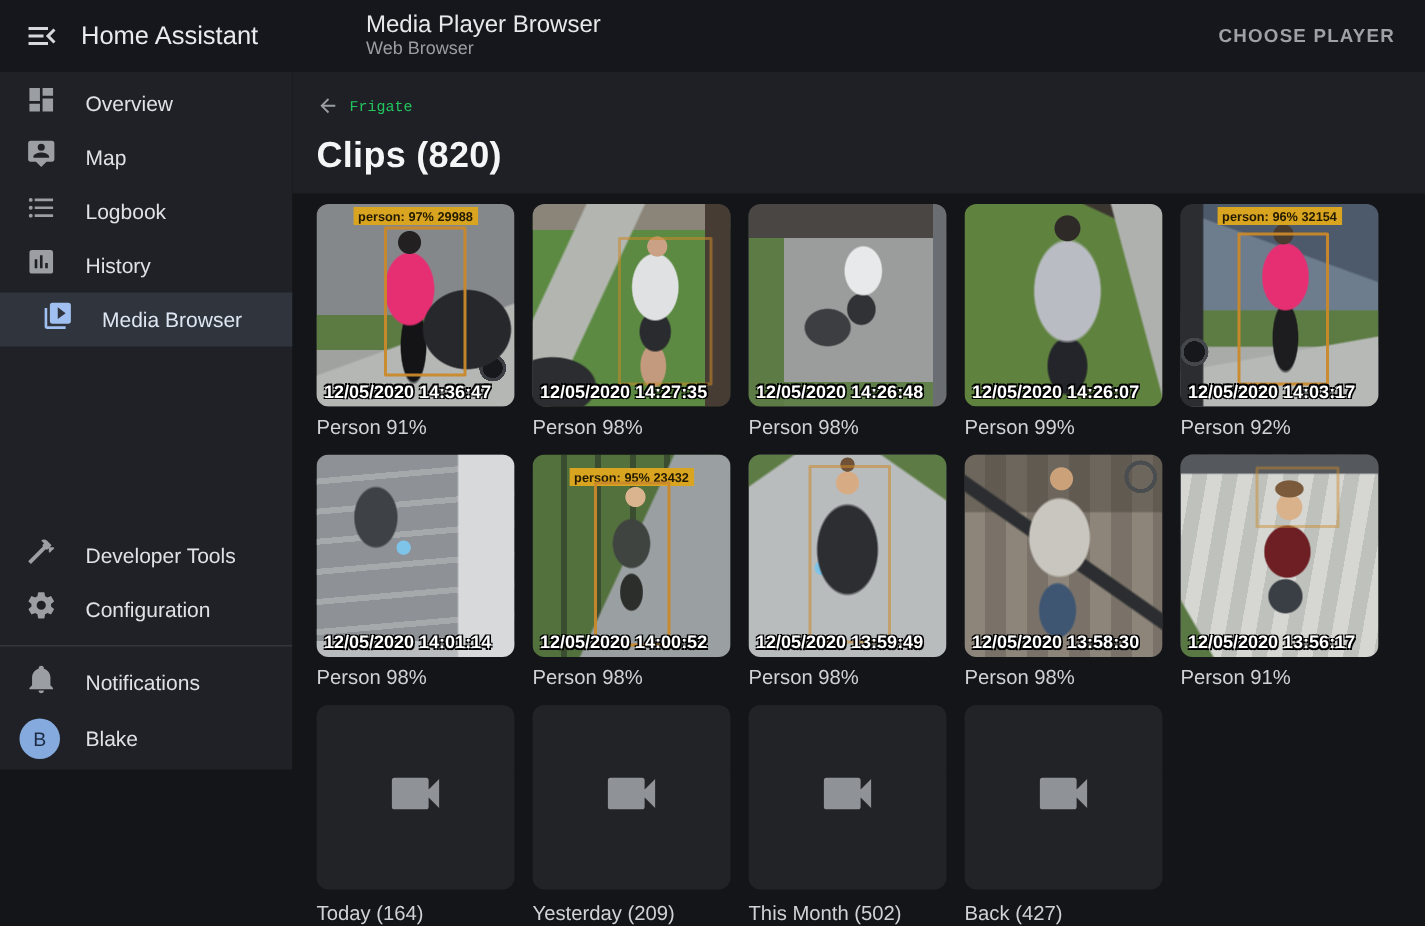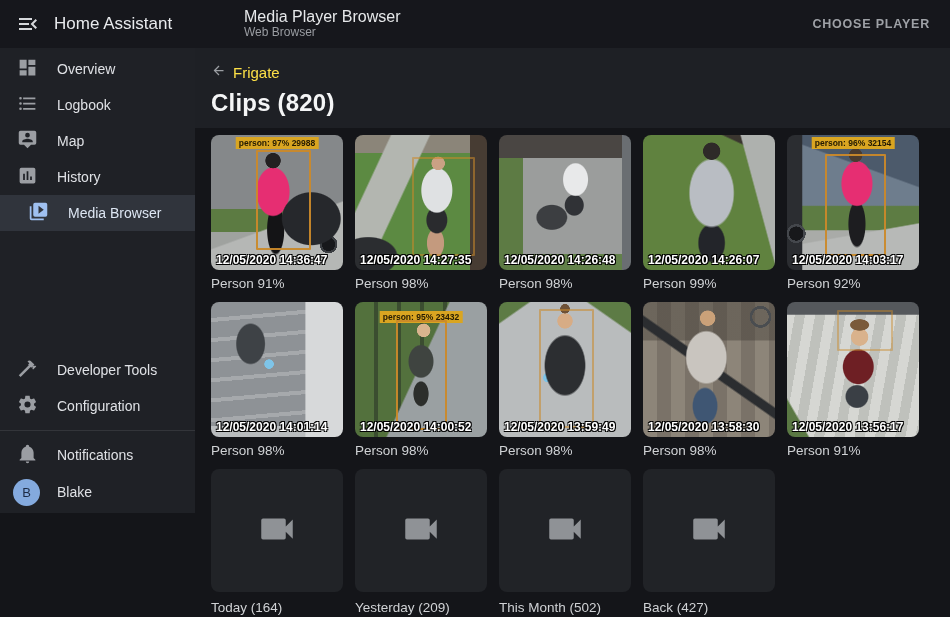--- a/index.html
+++ b/index.html
@@ -35,21 +35,21 @@
   .side-divider { height:1px; background:#33353a; margin:6px 0; }
   .avatar { width:27px; height:27px; border-radius:50%; background:#84aade; color:#1d2b45;
     font-size:13px; font-weight:500; display:flex; align-items:center; justify-content:center; flex-shrink:0; margin-left:-2px; }
   .side-item.user { gap:17px; padding-left:15px; height:38px; margin-bottom:2px; }
 
   
   .main { flex:1; background:#141519; min-width:0; }
   .main-header { background:#1e2025; padding:15px 16px 11px 16px; }
   .breadcrumb { display:inline-flex; align-items:center; gap:7px; cursor:pointer; background:none; border:none; padding:0; }
   .breadcrumb svg { width:15px; height:15px; fill:#9b9ea3; }
-  .breadcrumb .lbl { color:#fde047; font-size:15px; font-family:Liberation Sans, sans-serif; }
+  .breadcrumb .lbl { color:#22c55e; font-size:10px; font-family:Liberation Mono, monospace; }
   .clips-title { color:#f4f5f6; font-size:24px; font-weight:700; margin-top:7px; letter-spacing:.2px; }
 
   .grid { padding:7px 16px 0 16px; display:grid; grid-template-columns:repeat(5,132px); column-gap:12px; row-gap:10px; }
   .clip-card { cursor:pointer; }
   .thumb { position:relative; width:132px; height:135px; border-radius:8px; overflow:hidden; background:#333; }
   .timestamp { position:absolute; left:5px; bottom:3px; color:#fff; font-size:12px; font-weight:700; white-space:nowrap;
     text-shadow:-1px -1px 0 #000,1px -1px 0 #000,-1px 1px 0 #000,1px 1px 0 #000; }
   .det-label { position:absolute; top:2px; left:50%; transform:translateX(-50%); background:#d9a521; color:#231a02;
     font-size:8.5px; font-weight:700; padding:1px 3px; white-space:nowrap; }
   .det-label.low { top:9px; }
@@ -165,29 +165,29 @@
 
     <nav class="sidebar">
       <div class="side-item">
         <span><svg viewBox="0 0 24 24" width="21" height="21" fill="#9b9ea3">
               <path d="M13,3V9H21V3M13,21H21V11H13M3,21H11V15H3M3,13H11V3H3V13Z"></path>
             </svg></span>
         <span class="lbl">Overview</span>
       </div>
       <div class="side-item">
         <span><svg viewBox="0 0 24 24" width="21" height="21" fill="#9b9ea3">
-              <path d="M7,5H21V7H7V5M7,13V11H21V13H7M4,4.5A1.5,1.5 0 0,1 5.5,6A1.5,1.5 0 0,1 4,7.5A1.5,1.5 0 0,1 2.5,6A1.5,1.5 0 0,1 4,4.5M4,10.5A1.5,1.5 0 0,1 5.5,12A1.5,1.5 0 0,1 4,13.5A1.5,1.5 0 0,1 2.5,12A1.5,1.5 0 0,1 4,10.5M7,19V17H21V19H7M4,16.5A1.5,1.5 0 0,1 5.5,18A1.5,1.5 0 0,1 4,19.5A1.5,1.5 0 0,1 2.5,18A1.5,1.5 0 0,1 4,16.5Z"></path>
-            </svg></span>
-        <span class="lbl">Logbook</span>
+              <path d="M20,2H4A2,2 0 0,0 2,4V16A2,2 0 0,0 4,18H8L12,22L16,18H20A2,2 0 0,0 22,16V4A2,2 0 0,0 20,2M12,4.3A2.7,2.7 0 0,1 14.7,7A2.7,2.7 0 0,1 12,9.7A2.7,2.7 0 0,1 9.3,7A2.7,2.7 0 0,1 12,4.3M18,15H6V14.1C6,12.1 10,11 12,11C14,11 18,12.1 18,14.1V15Z"></path>
+            </svg></span>
+        <span class="lbl">Map</span>
       </div>
       <div class="side-item">
         <span><svg viewBox="0 0 24 24" width="21" height="21" fill="#9b9ea3">
-              <path d="M20,2H4A2,2 0 0,0 2,4V16A2,2 0 0,0 4,18H8L12,22L16,18H20A2,2 0 0,0 22,16V4A2,2 0 0,0 20,2M12,4.3A2.7,2.7 0 0,1 14.7,7A2.7,2.7 0 0,1 12,9.7A2.7,2.7 0 0,1 9.3,7A2.7,2.7 0 0,1 12,4.3M18,15H6V14.1C6,12.1 10,11 12,11C14,11 18,12.1 18,14.1V15Z"></path>
-            </svg></span>
-        <span class="lbl">Map</span>
+              <path d="M7,5H21V7H7V5M7,13V11H21V13H7M4,4.5A1.5,1.5 0 0,1 5.5,6A1.5,1.5 0 0,1 4,7.5A1.5,1.5 0 0,1 2.5,6A1.5,1.5 0 0,1 4,4.5M4,10.5A1.5,1.5 0 0,1 5.5,12A1.5,1.5 0 0,1 4,13.5A1.5,1.5 0 0,1 2.5,12A1.5,1.5 0 0,1 4,10.5M7,19V17H21V19H7M4,16.5A1.5,1.5 0 0,1 5.5,18A1.5,1.5 0 0,1 4,19.5A1.5,1.5 0 0,1 2.5,18A1.5,1.5 0 0,1 4,16.5Z"></path>
+            </svg></span>
+        <span class="lbl">Logbook</span>
       </div>
       <div class="side-item">
         <span><svg viewBox="0 0 24 24" width="21" height="21" fill="#9b9ea3">
               <path d="M19,3H5A2,2 0 0,0 3,5V19A2,2 0 0,0 5,21H19A2,2 0 0,0 21,19V5A2,2 0 0,0 19,3M9,17H7V10H9V17M13,17H11V7H13V17M17,17H15V13H17V17Z"></path>
             </svg></span>
         <span class="lbl">History</span>
       </div>
       <div class="side-item selected">
         <span><svg viewBox="0 0 24 24" width="21" height="21">
               <path d="M4,6H2V20A2,2 0 0,0 4,22H18V20H4V6M20,2H8A2,2 0 0,0 6,4V16A2,2 0 0,0 8,18H20A2,2 0 0,0 22,16V4A2,2 0 0,0 20,2M12,14.5V5.5L18,10L12,14.5Z"></path>

